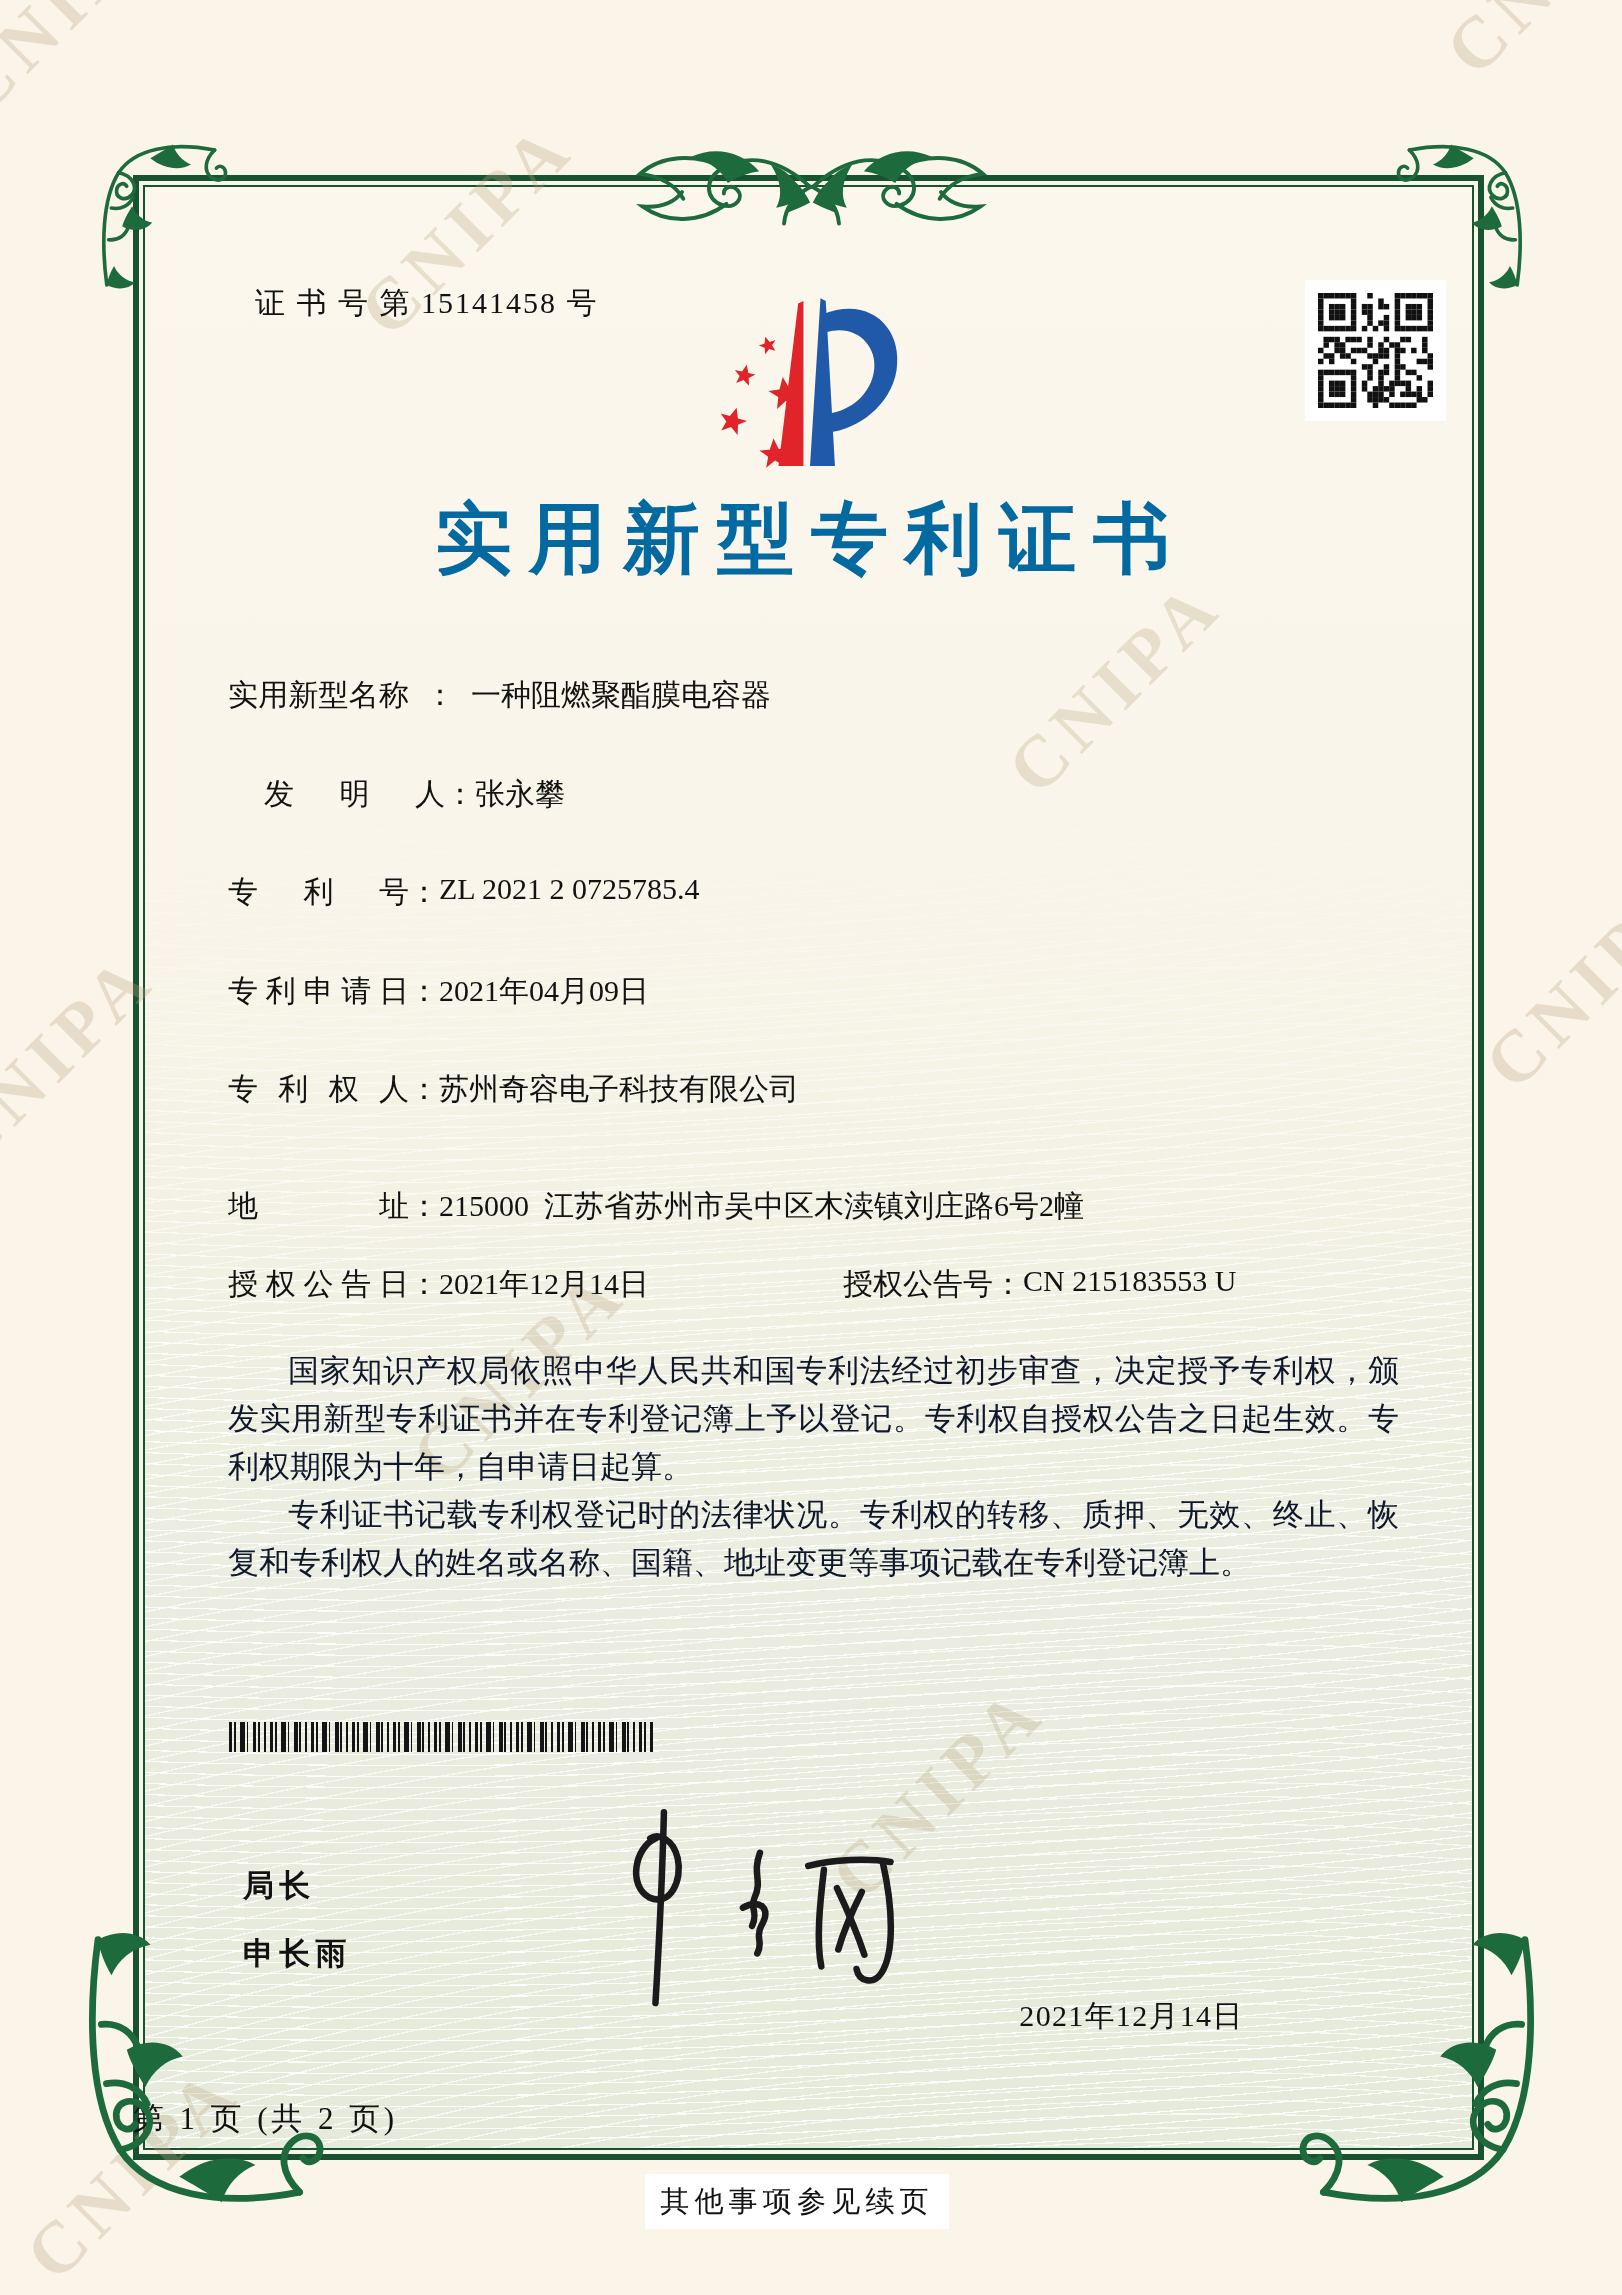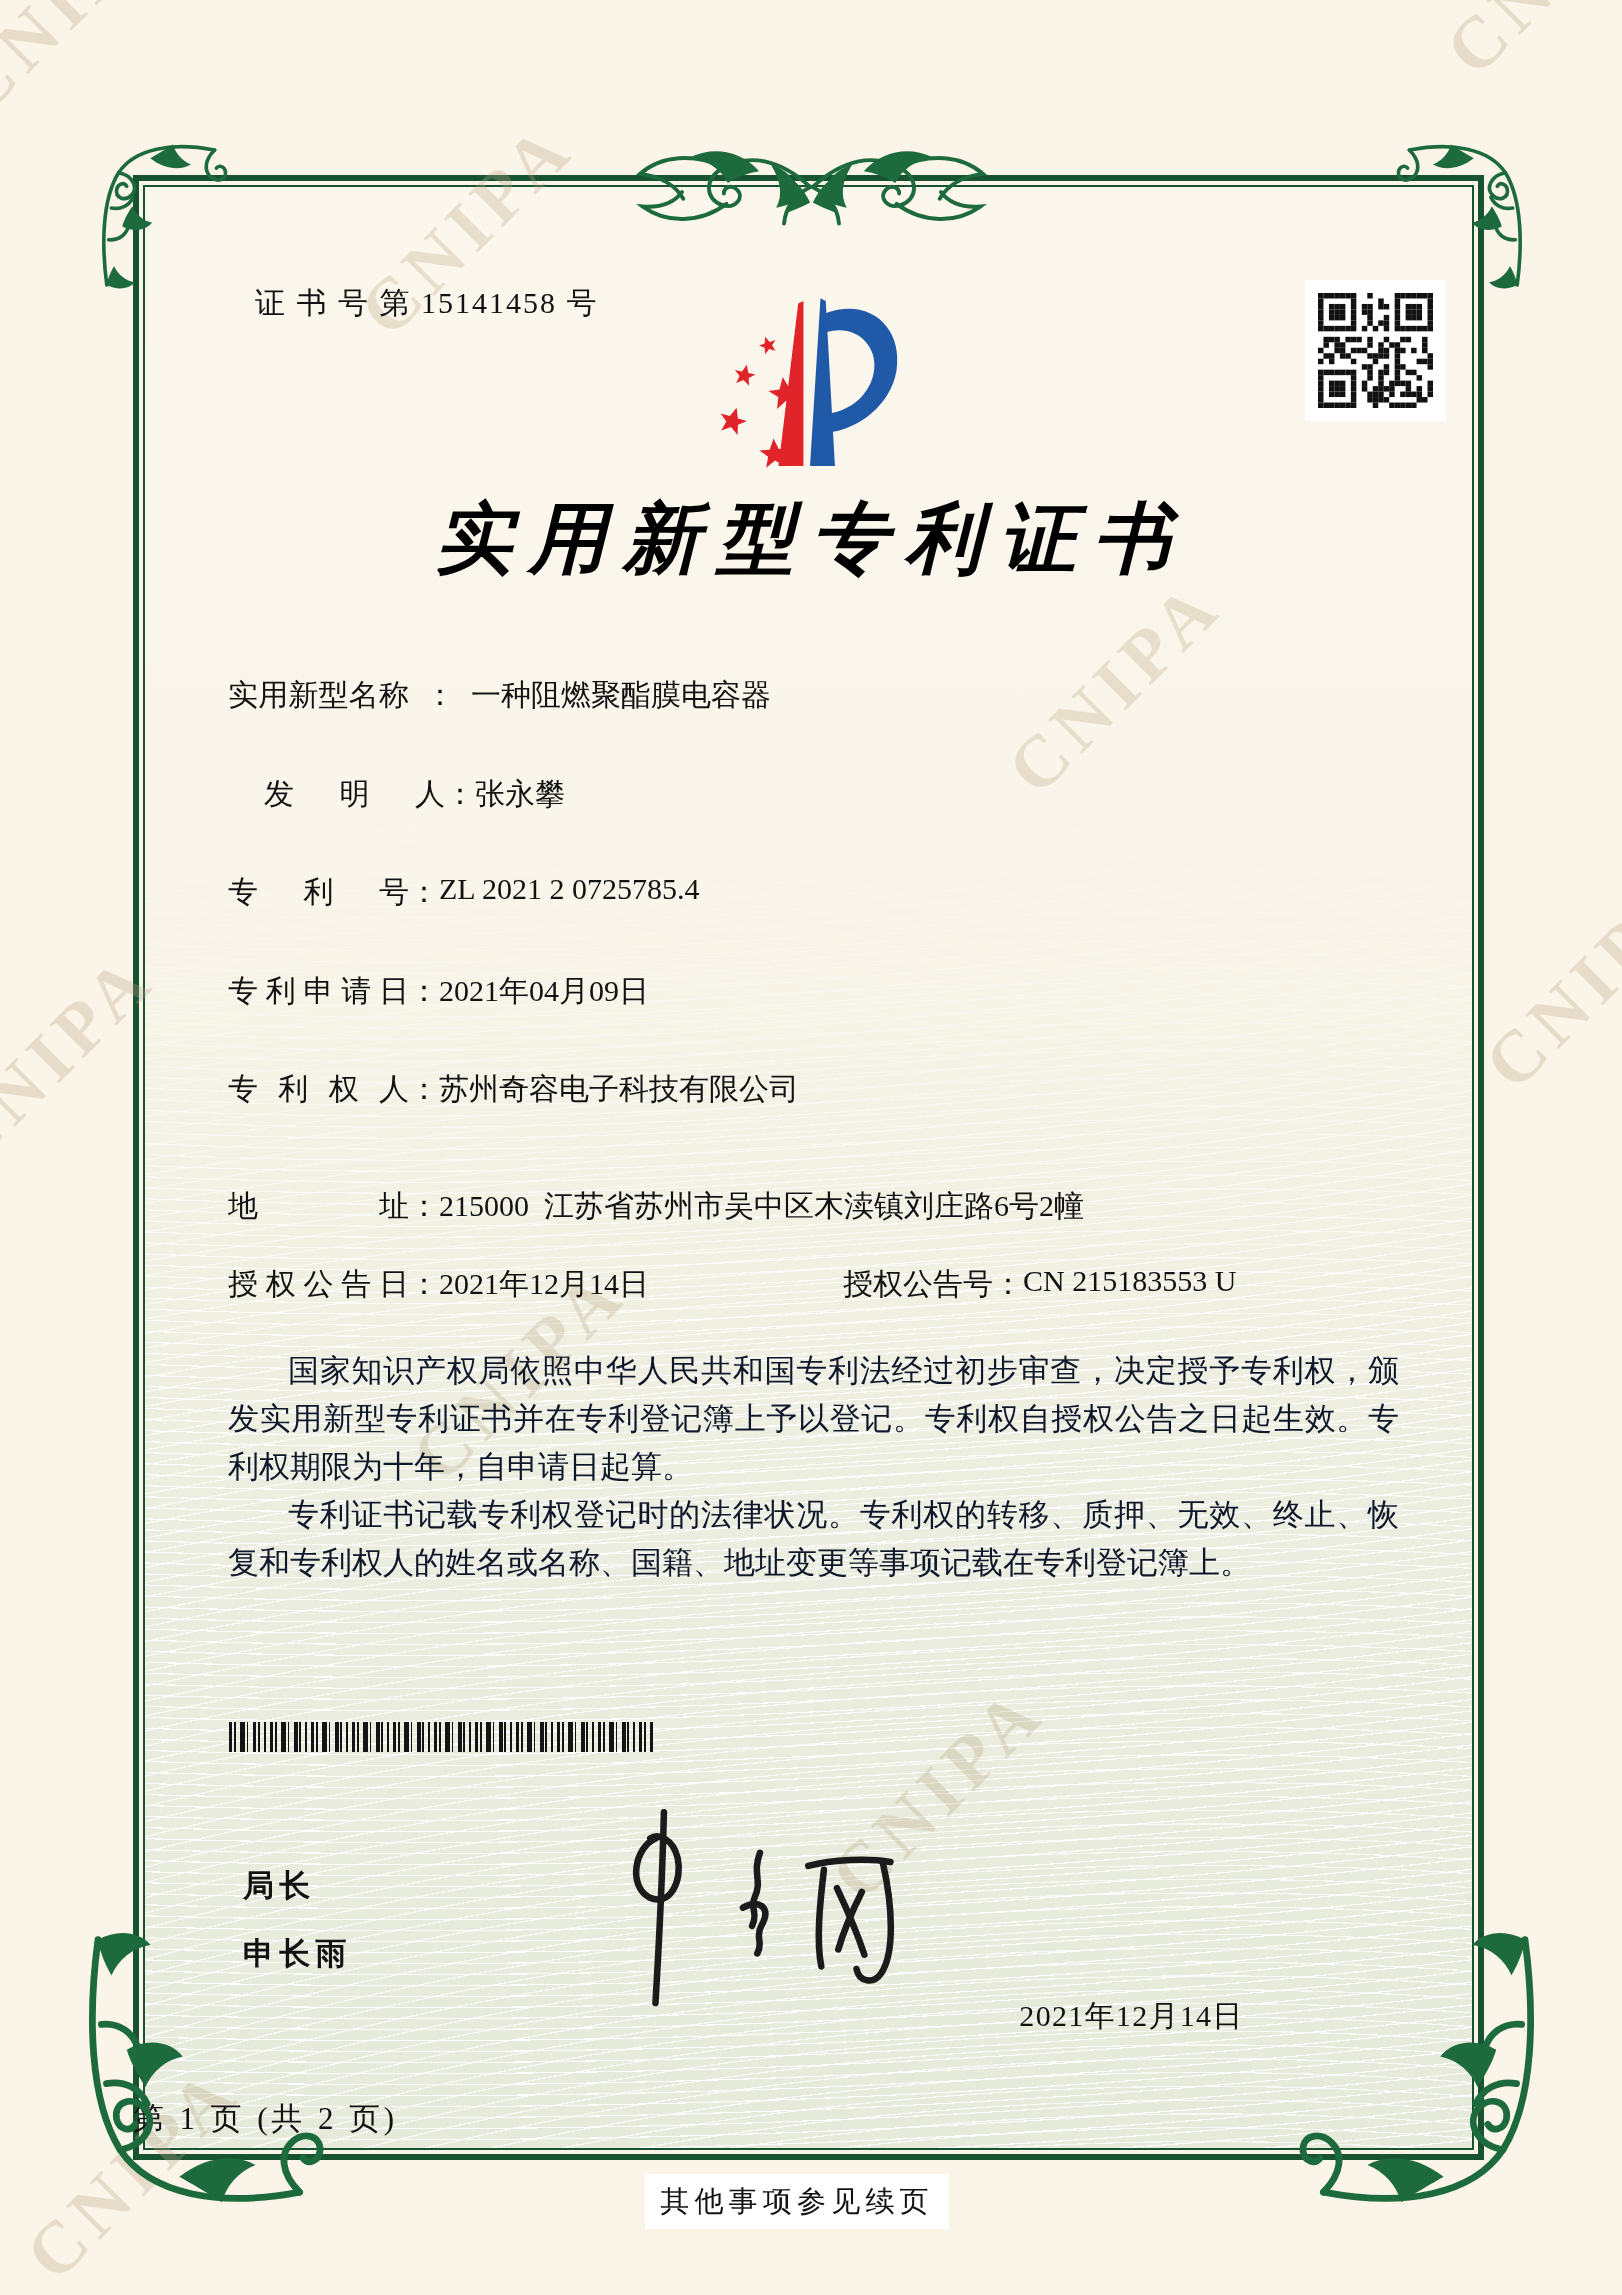--- a/index.html
+++ b/index.html
@@ -21,21 +21,21 @@
      -webkit-mask-image:linear-gradient(180deg,transparent 0%,transparent 28%,rgba(0,0,0,.45) 44%,#000 62%,#000 100%);
      mask-image:linear-gradient(180deg,transparent 0%,transparent 28%,rgba(0,0,0,.45) 44%,#000 62%,#000 100%);}
   
   .content{position:absolute;inset:0;z-index:4;}
   .cert-no{position:absolute;left:255px;top:283px;font-size:30px;letter-spacing:2px;}
   .logo{position:absolute;left:692px;top:267px;width:236px;height:233px;}
   .qr-box{position:absolute;left:1305px;top:280px;width:141px;height:141px;background:#fff;
           display:flex;align-items:center;justify-content:center;}
   .qr-box svg{width:115px;height:115px;}
   .title{position:absolute;left:133px;top:488px;width:1339px;text-align:center;
-         font-size:77px;font-weight:bold;letter-spacing:17px;text-indent:17px;color:#000000;font-style:italic;}
+         font-size:77px;font-weight:bold;letter-spacing:17px;text-indent:17px;color:#0369a1;}
   .row{position:absolute;left:228px;font-size:30px;display:flex;white-space:pre;}
   .flabel{display:inline-block;width:181px;text-align:justify;text-align-last:justify;}
   .fvalue{white-space:pre;}
   .row2{position:absolute;left:843px;font-size:30px;display:flex;white-space:pre;}
   .legal{position:absolute;left:228px;top:1347px;width:1171px;font-size:31px;line-height:48px;
          text-align:justify;color:#0f172a;}
   .legal p{margin:0;text-indent:60px;}
   .barcode{position:absolute;left:229px;top:1722px;width:424px;height:30px;
      background-image:repeating-linear-gradient(90deg,
        #141414 0 2.6px, transparent 2.6px 5.2px,

